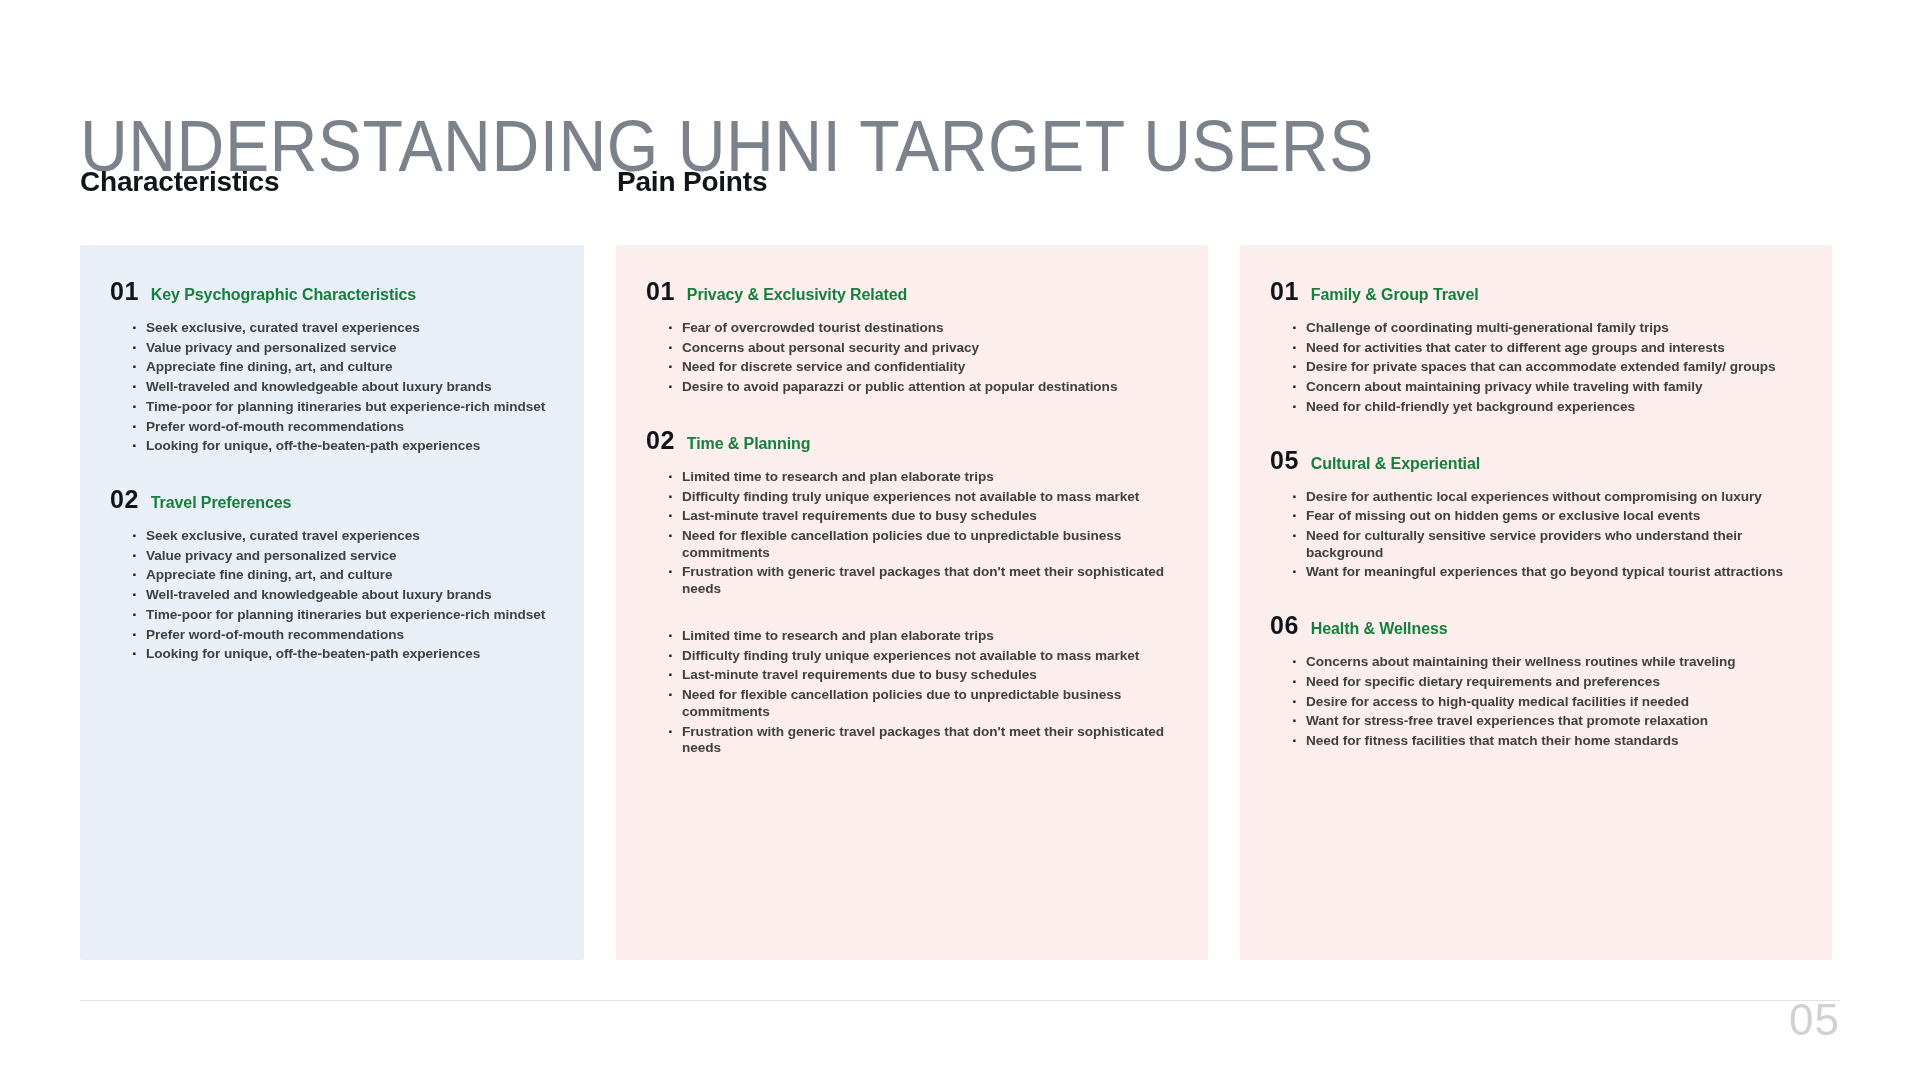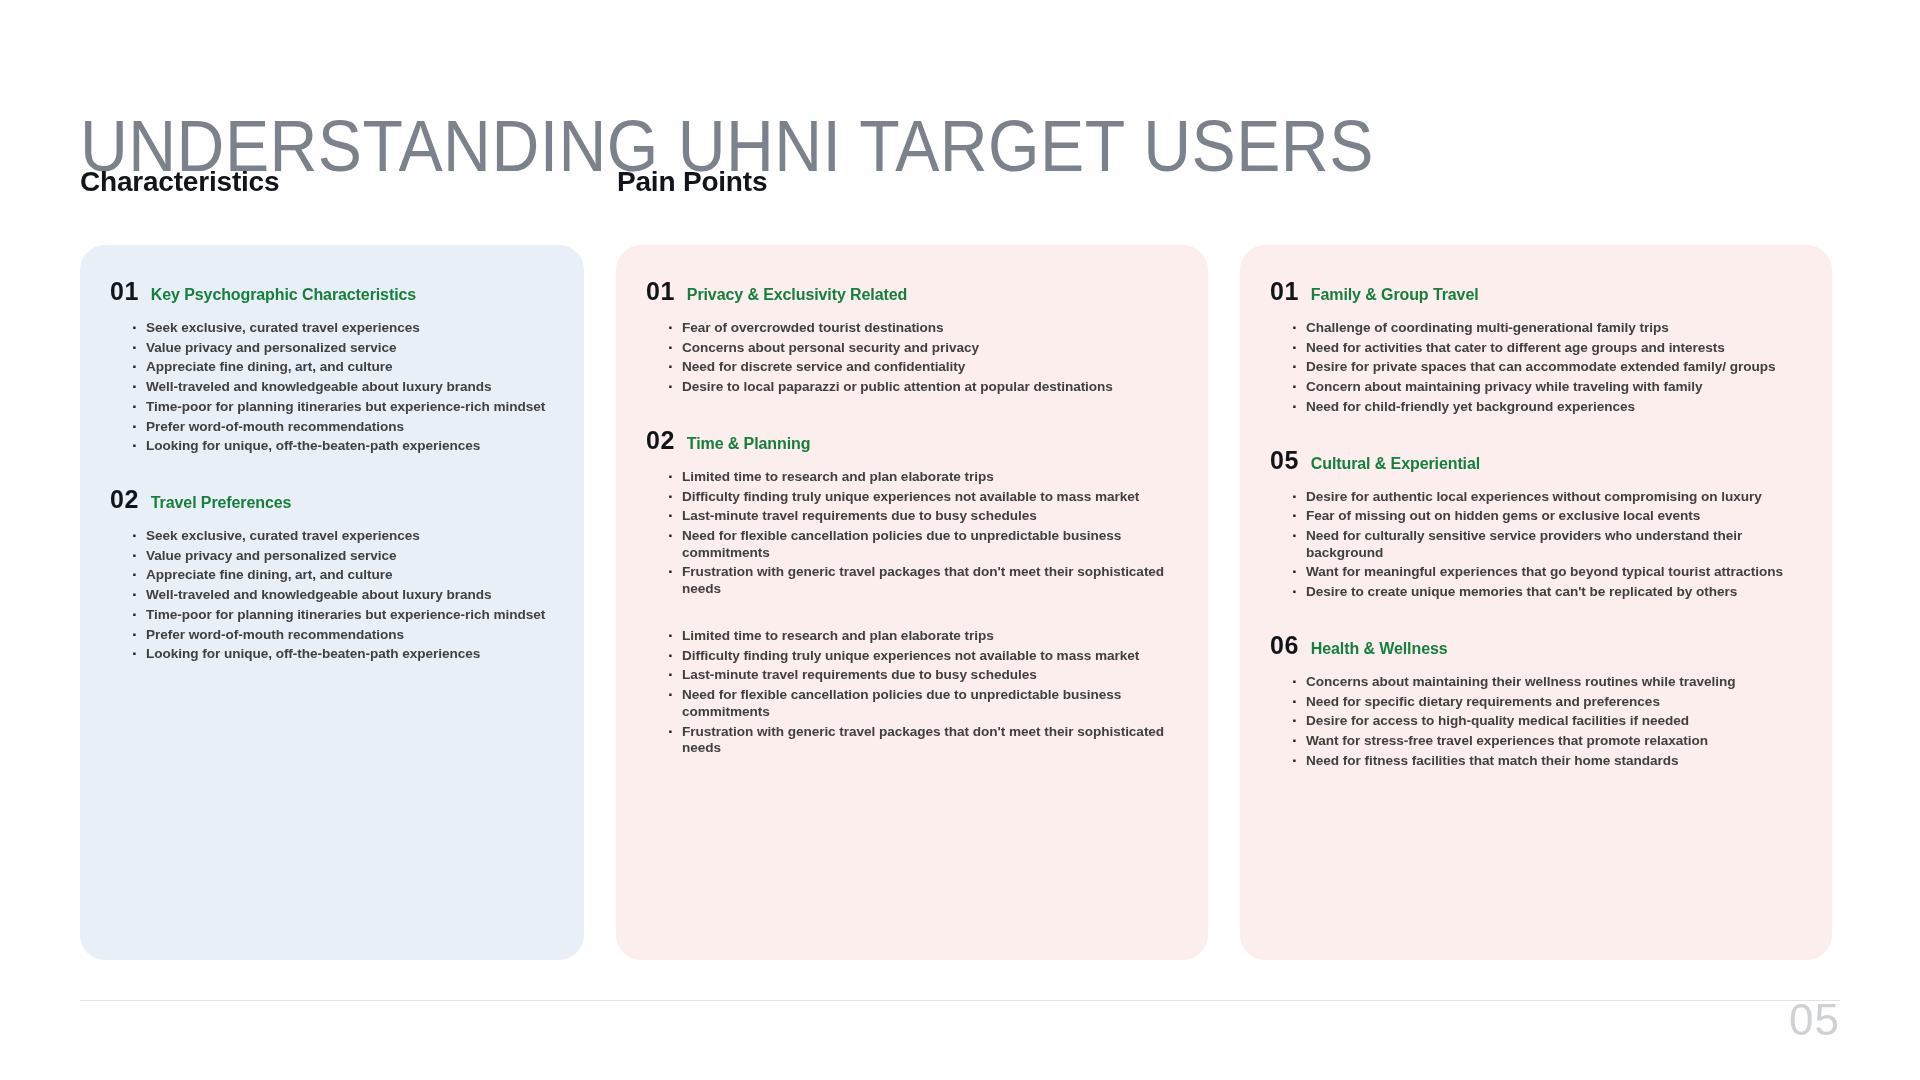--- a/index.html
+++ b/index.html
@@ -66,21 +66,21 @@
     position: absolute;
     left: 80px;
     top: 245px;
     width: 1760px;
     height: 715px;
     display: flex;
     gap: 32px;
   }
 
   .card {
-    border-radius: 25px;
+    border-radius: 2px;
     box-sizing: border-box;
     padding: 32px 30px 30px 30px;
     overflow: hidden;
   }
   .card.blue {
     background: #e9eff7;
     width: 504px;
     flex: 0 0 504px;
   }
   .card.pink {
@@ -206,21 +206,21 @@
       <div class="card pink">
         <div class="block">
           <div class="block-head">
             <span class="block-num">01</span>
             <span class="block-title">Privacy &amp; Exclusivity Related</span>
           </div>
           <ul class="bullets">
             <li>Fear of overcrowded tourist destinations</li>
             <li>Concerns about personal security and privacy</li>
             <li>Need for discrete service and confidentiality</li>
-            <li>Desire to local paparazzi or public attention at popular destinations</li>
+            <li>Desire to avoid paparazzi or public attention at popular destinations</li>
           </ul>
         </div>
         <div class="block">
           <div class="block-head">
             <span class="block-num">02</span>
             <span class="block-title">Time &amp; Planning</span>
           </div>
           <ul class="bullets">
             <li>Limited time to research and plan elaborate trips</li>
             <li>Difficulty finding truly unique experiences not available to mass market</li>
@@ -256,21 +256,20 @@
         <div class="block">
           <div class="block-head">
             <span class="block-num">05</span>
             <span class="block-title">Cultural &amp; Experiential</span>
           </div>
           <ul class="bullets">
             <li>Desire for authentic local experiences without compromising on luxury</li>
             <li>Fear of missing out on hidden gems or exclusive local events</li>
             <li>Need for culturally sensitive service providers who understand their background</li>
             <li>Want for meaningful experiences that go beyond typical tourist attractions</li>
-            <li>Desire to create unique memories that can't be replicated by others</li>
           </ul>
         </div>
         <div class="block">
           <div class="block-head">
             <span class="block-num">06</span>
             <span class="block-title">Health &amp; Wellness</span>
           </div>
           <ul class="bullets">
             <li>Concerns about maintaining their wellness routines while traveling</li>
             <li>Need for specific dietary requirements and preferences</li>

